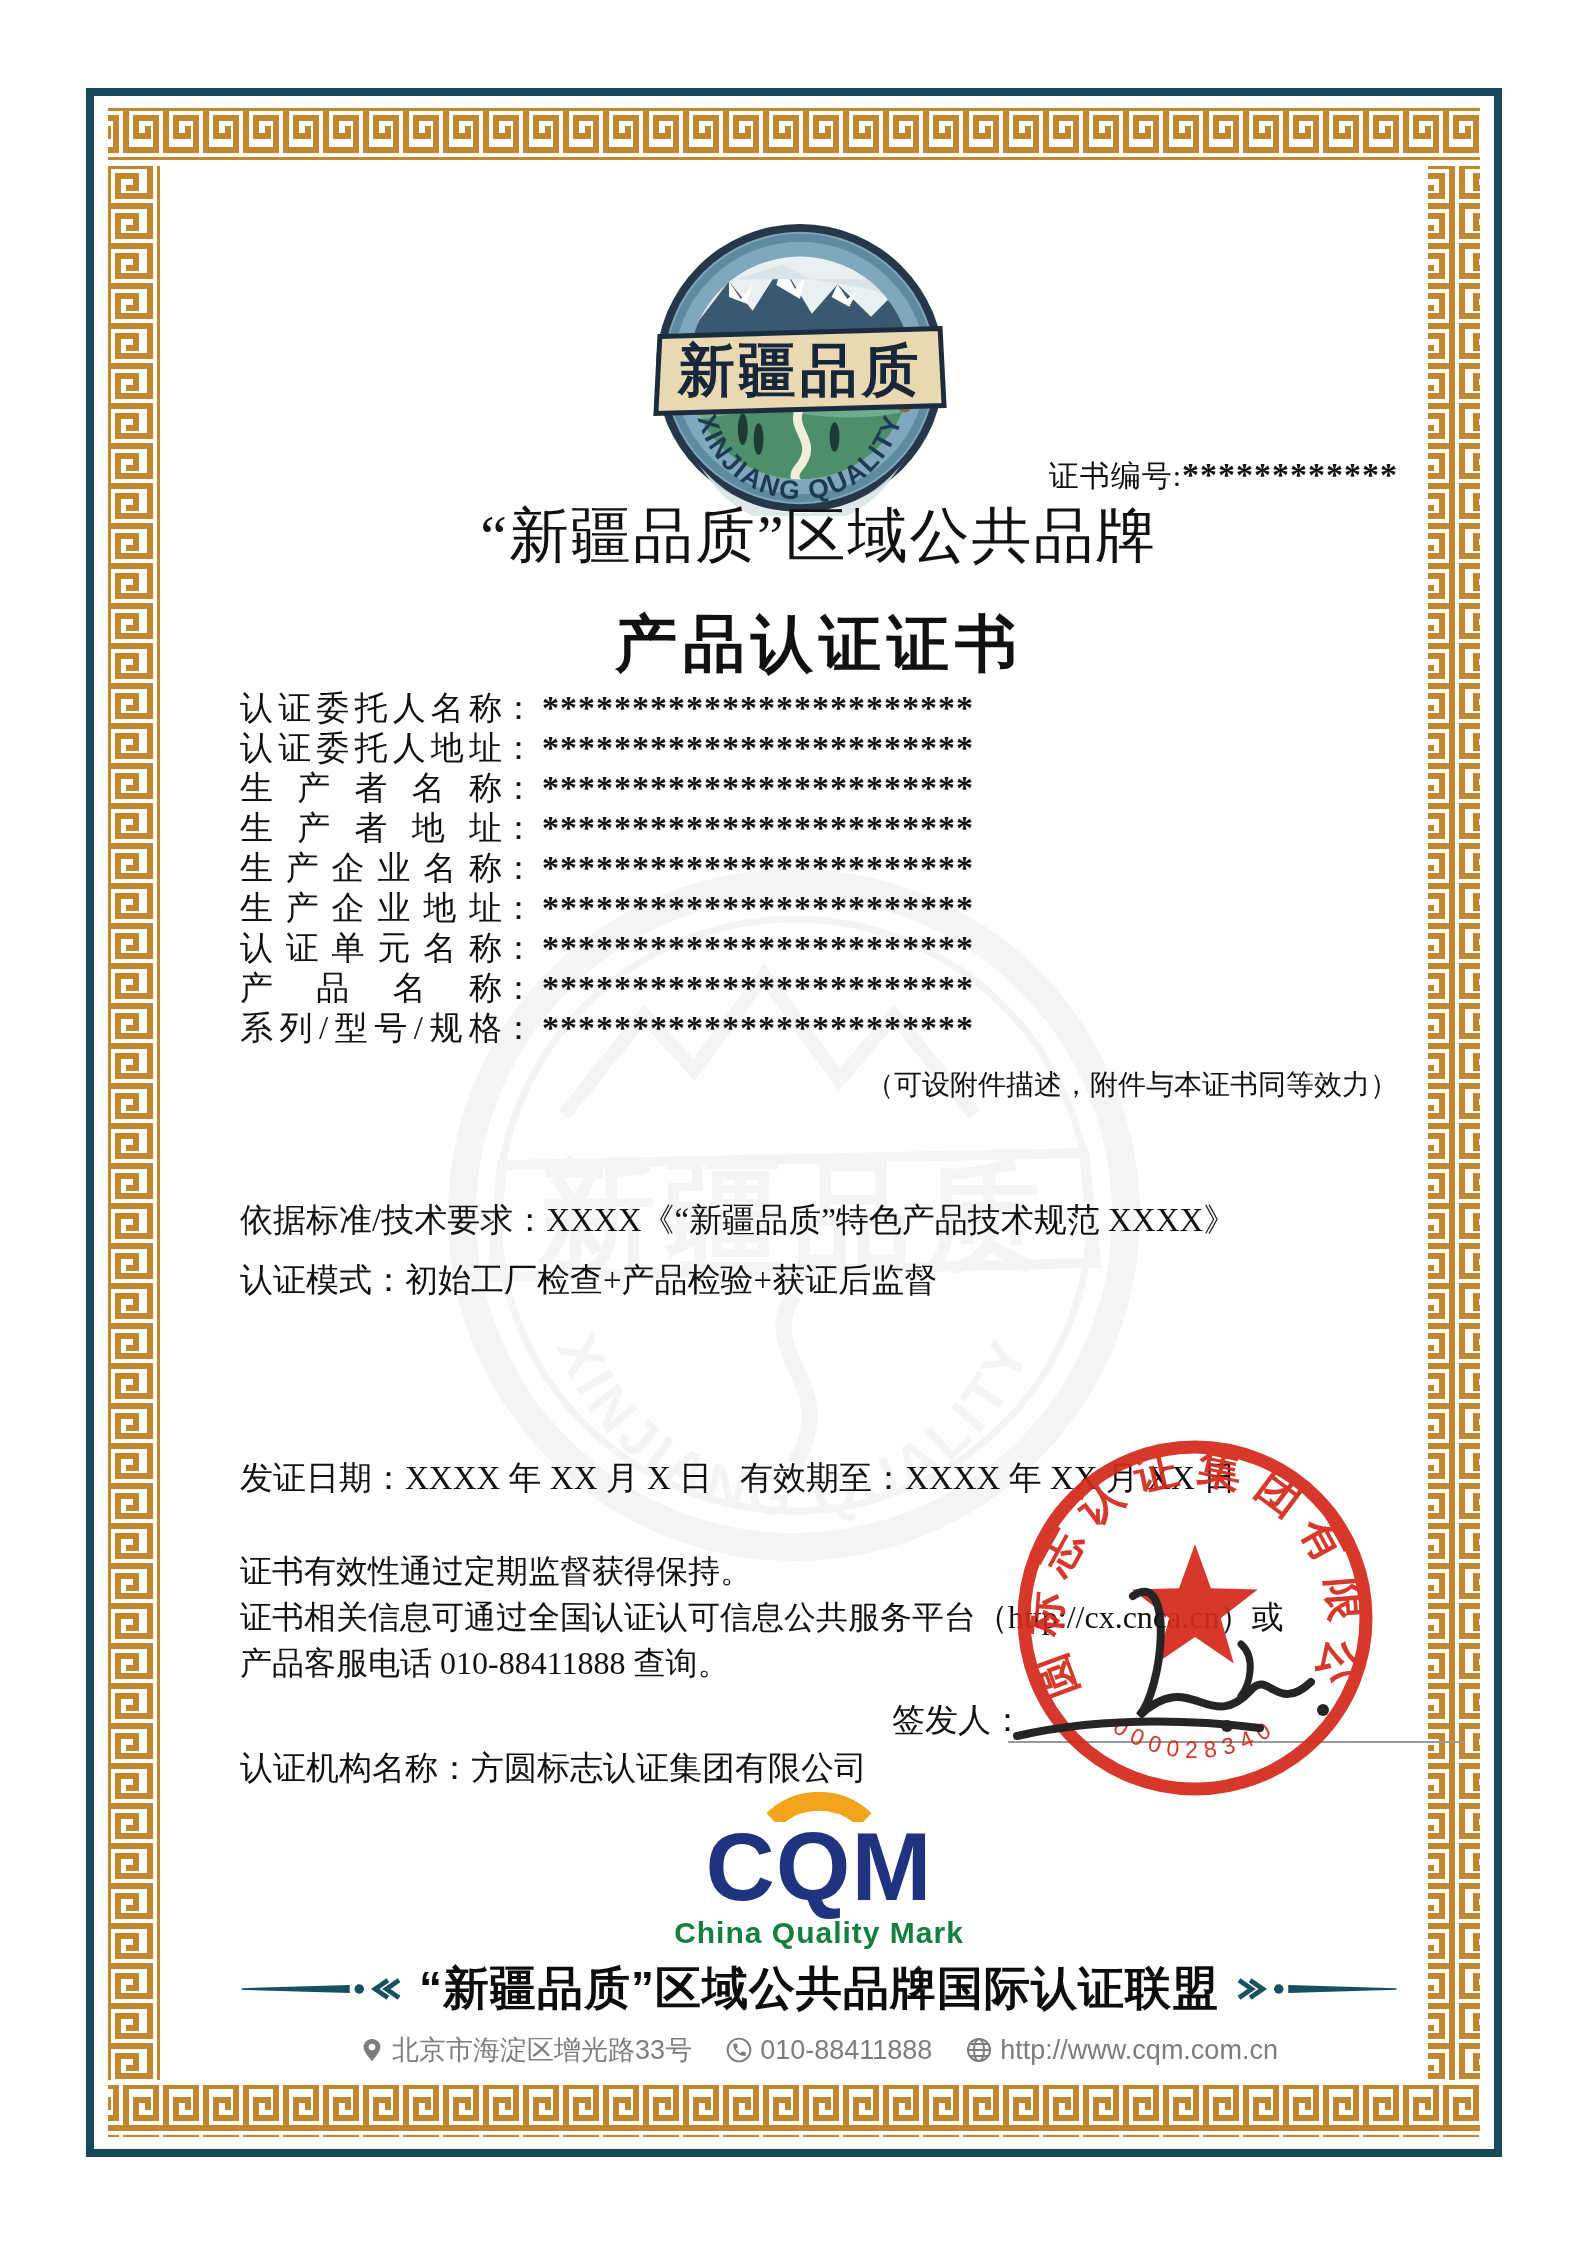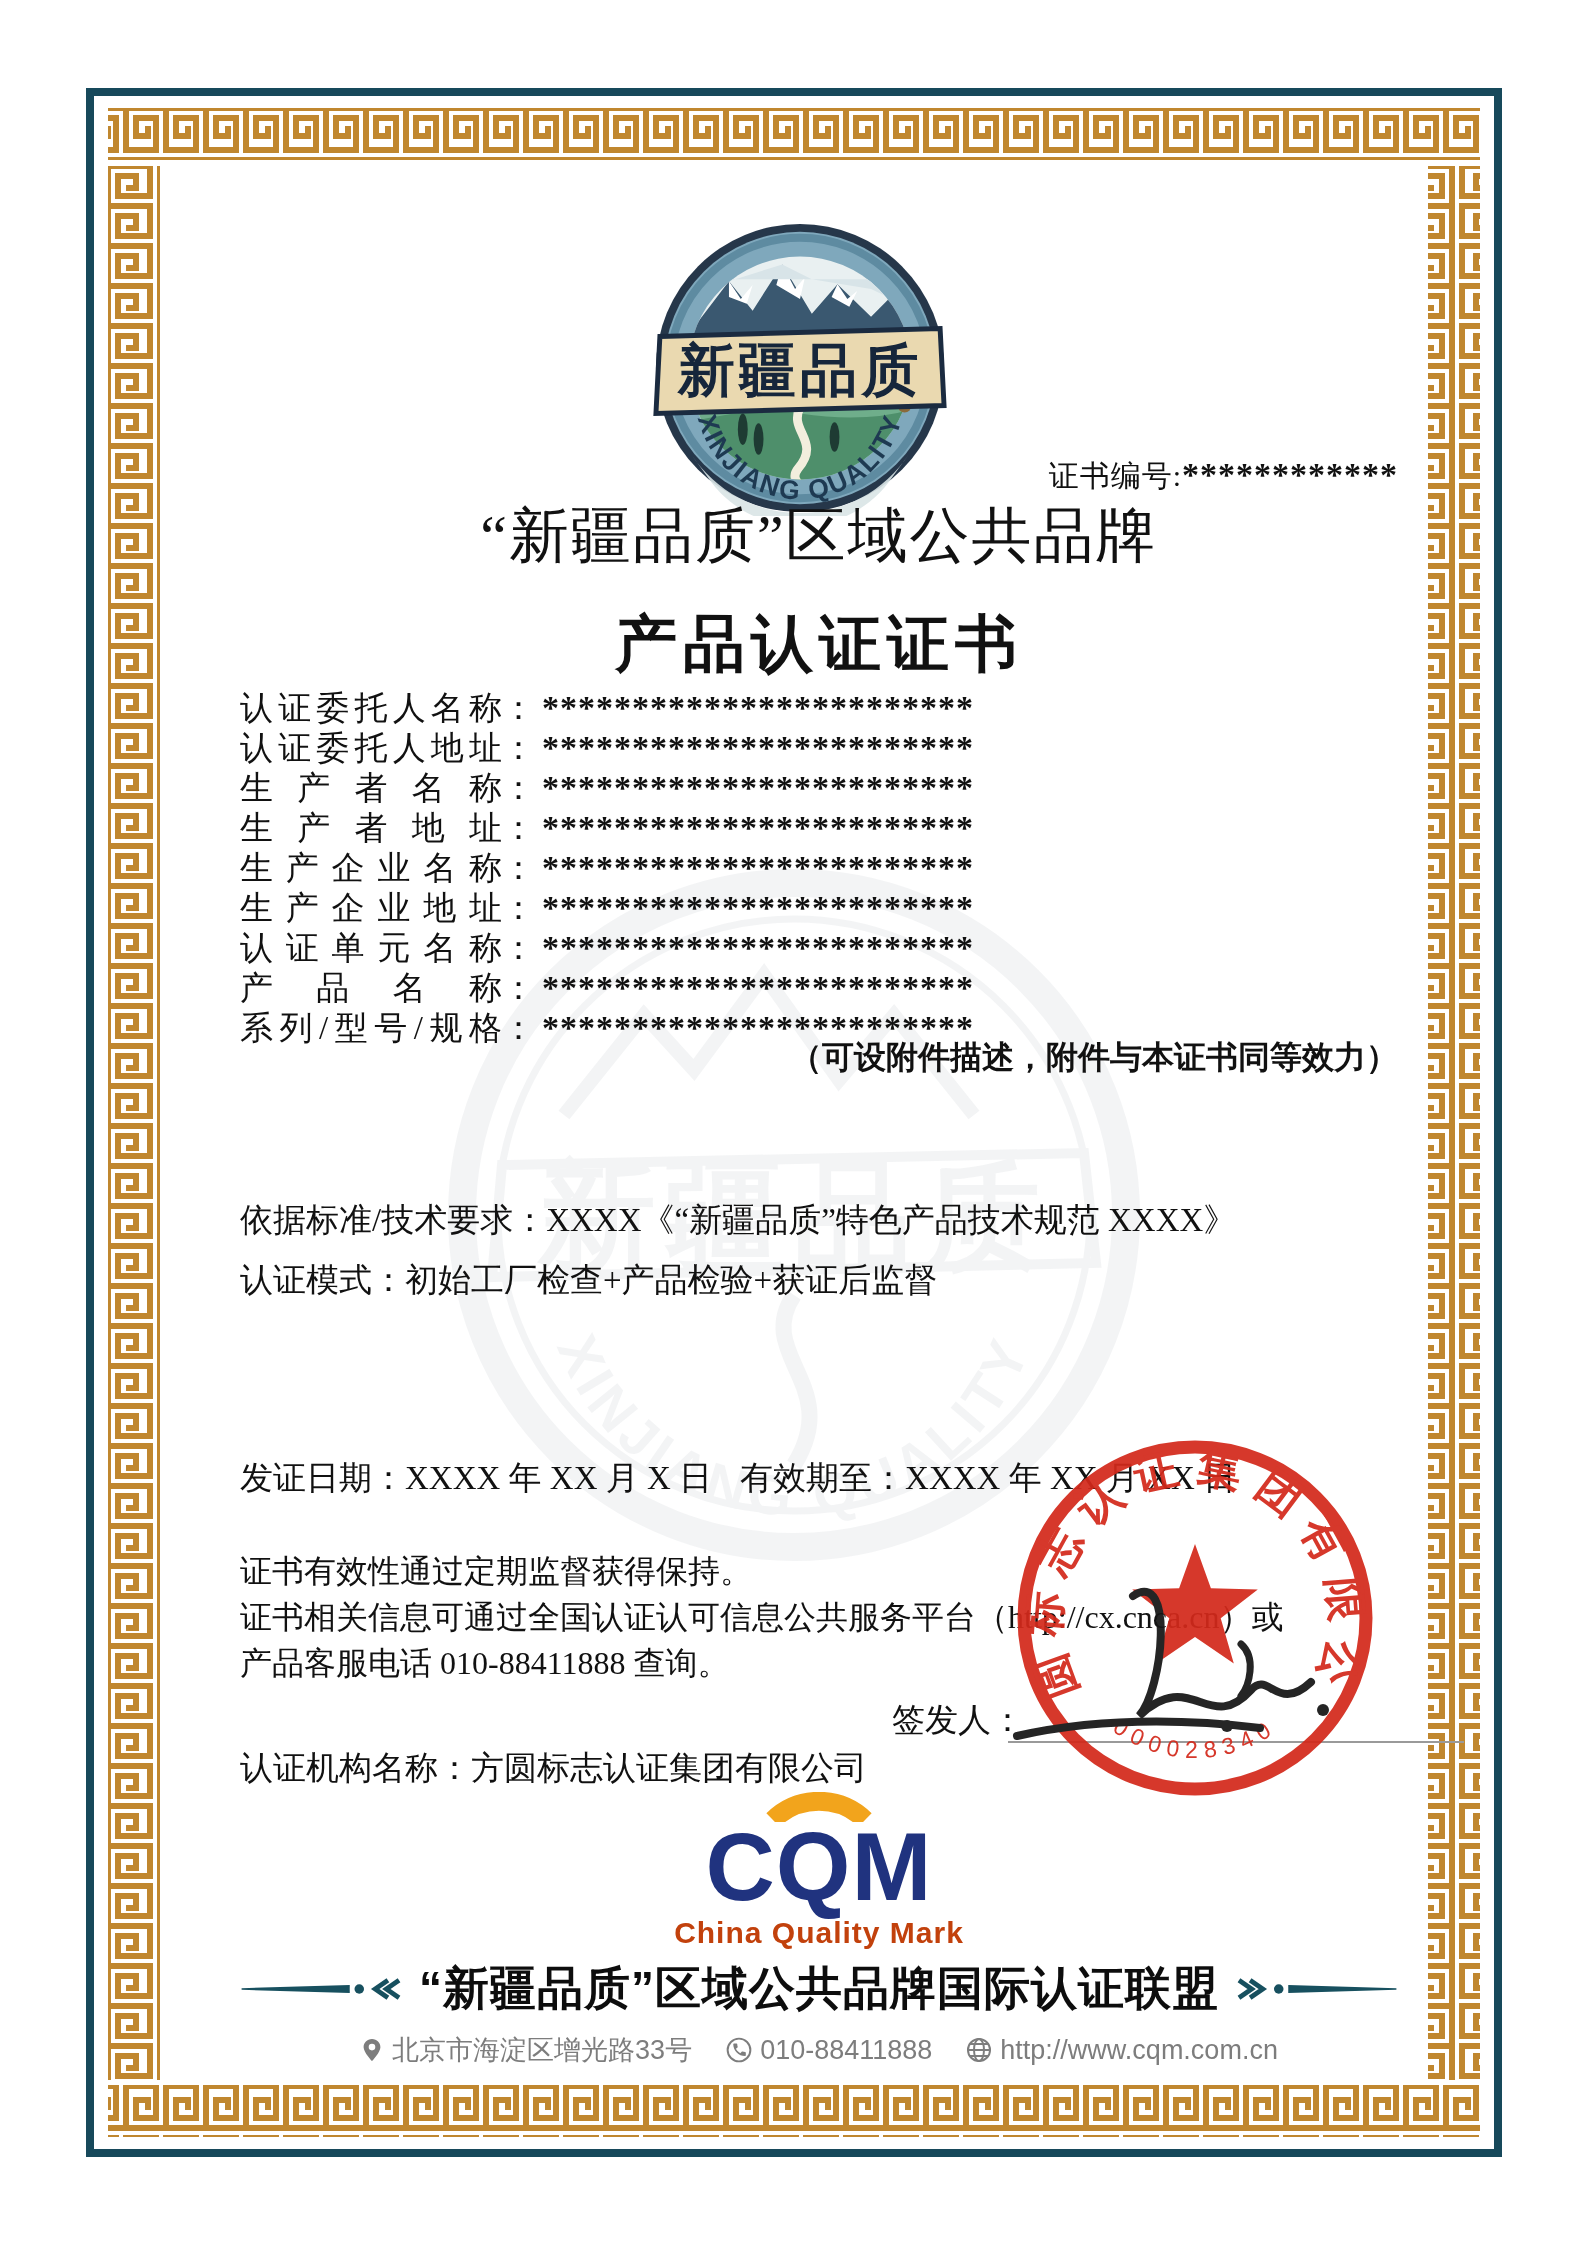--- a/index.html
+++ b/index.html
@@ -15,36 +15,36 @@
   .center{left:0;width:100%;text-align:center;}
   .certno{top:456px;font-size:30px;letter-spacing:1px;}
   .certno b{font-size:34px;font-weight:bold;}
   .title1{top:496px;font-size:60px;font-weight:normal;letter-spacing:2px;}
   .title2{top:602px;font-size:62px;font-weight:bold;letter-spacing:6px;}
   .fields{top:686px;left:0;width:100%;}
   .frow{display:flex;align-items:baseline;height:40px;font-size:33px;}
   .flabel{display:inline-block;width:262px;text-align:justify;text-align-last:justify;}
   .fcolon{width:26px;}
   .fval{margin-left:14px;font-weight:bold;font-size:34px;letter-spacing:1px;white-space:nowrap;}
-  .note{top:1036px;font-size:32px;font-weight:bold;}
+  .note{top:1066px;font-size:28px;}
   .bline{left:0;font-size:33px;white-space:nowrap;}
   .standards{top:1198px;}
   .mode{top:1258px;}
   .statement{top:1322px;width:1158px;line-height:67px;white-space:normal;}
   .dates{top:1456px;display:flex;gap:28px;}
   .keep{top:1550px;font-size:32px;}
   .info1{top:1596px;font-size:32px;}
   .info2{top:1642px;font-size:32px;}
   .signer{top:1698px;left:652px;font-size:33px;}
   .sign-line{top:1741px;left:768px;width:456px;border-bottom:2px solid #9a9a9a;height:0;}
   .agency{top:1746px;font-size:33px;}
   .cqm{top:1792px;left:0;width:100%;display:flex;flex-direction:column;align-items:center;
        font-family:"Liberation Sans",sans-serif;}
   .cqm-word{font-size:96px;font-weight:bold;color:#20337F;line-height:0.94;letter-spacing:1px;}
-  .cqm-sub{font-size:30px;font-weight:bold;color:#c2410c;margin-top:4px;letter-spacing:1px;}
+  .cqm-sub{font-size:30px;font-weight:bold;color:#15803d;margin-top:4px;letter-spacing:1px;}
   .banner{top:1958px;left:0;width:100%;display:flex;align-items:center;justify-content:center;gap:16px;
           font-family:"Liberation Sans",sans-serif;}
   .banner-text{font-size:46px;font-weight:bold;color:#0d0d0d;letter-spacing:1px;white-space:nowrap;text-align:center;}
   .footer{top:2032px;left:0;width:100%;display:flex;justify-content:center;gap:34px;
           font-family:"Liberation Sans",sans-serif;font-size:27px;color:#7d7d7d;}
   .fitem{display:flex;align-items:center;gap:8px;white-space:nowrap;}
   .wm{position:absolute;left:444px;top:865px;z-index:1;opacity:0.06;}
   .seal{position:absolute;left:1005px;top:1428px;z-index:4;opacity:0.93;}
   .logo{position:absolute;left:652px;top:220px;z-index:3;}
 </style>

